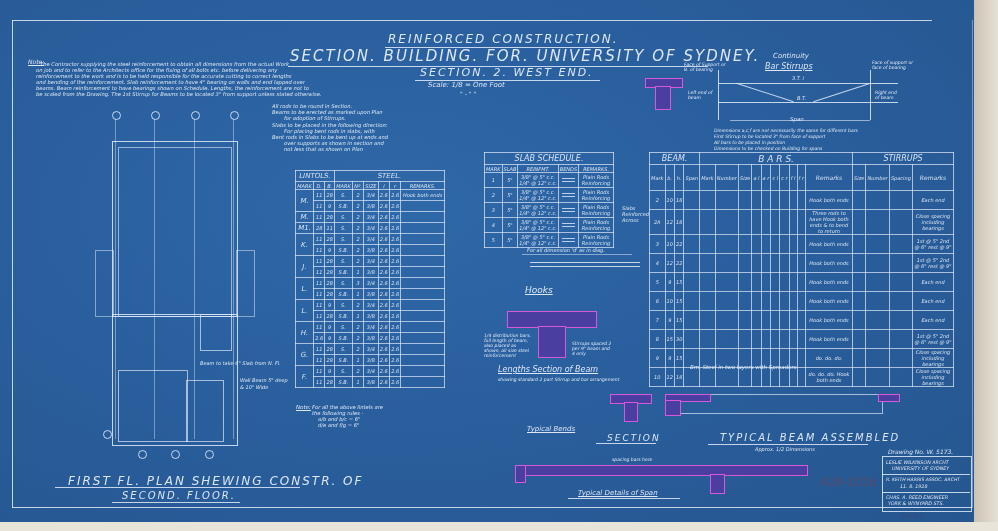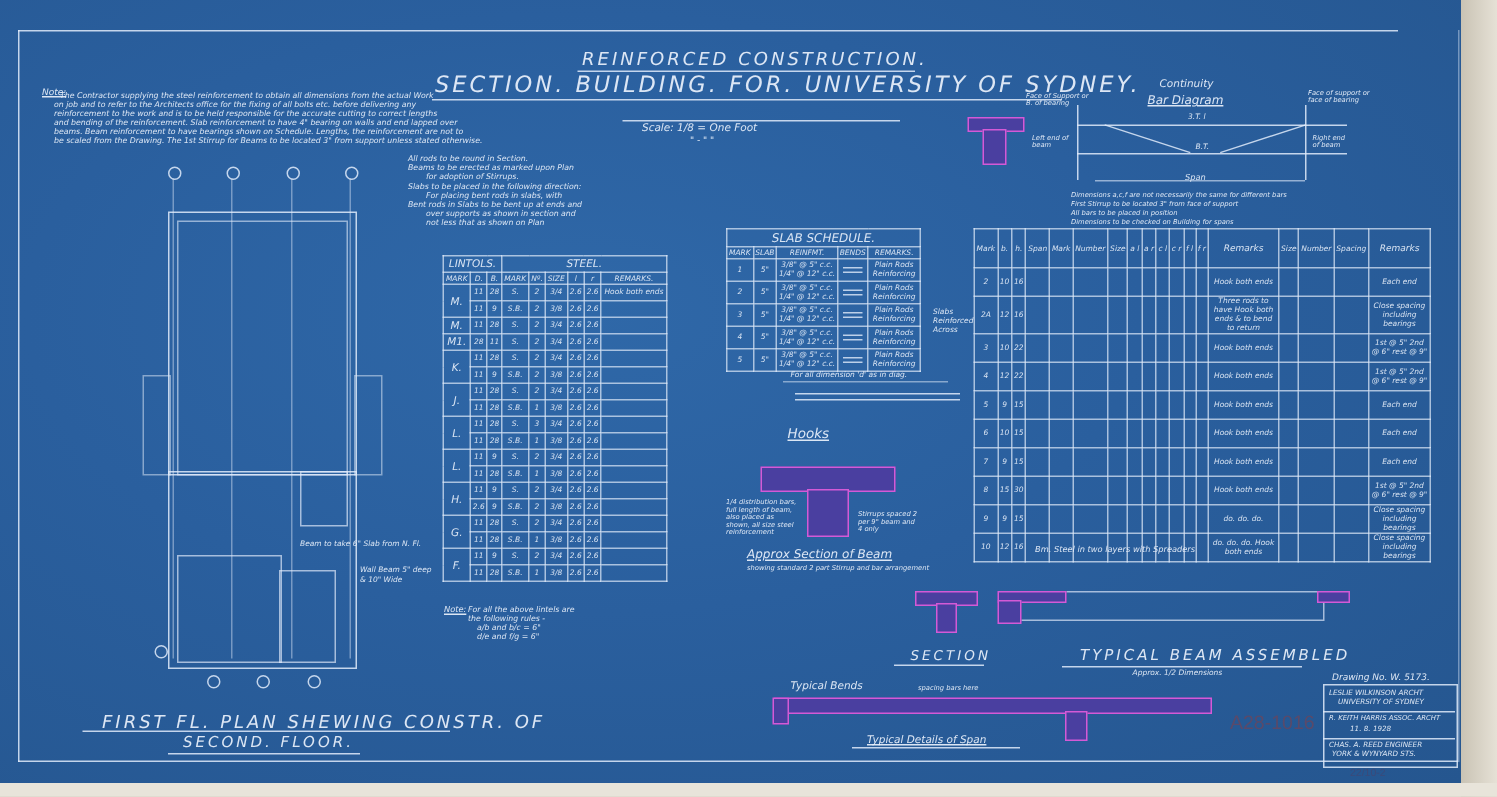--- a/index.html
+++ b/index.html
@@ -25,20 +25,21 @@
 
   <div class="ln" style="left:12px;top:20px;width:920px;height:1px;"></div>
   <div class="ln" style="left:12px;top:20px;width:1px;height:488px;"></div>
   <div class="ln" style="left:972px;top:20px;width:1px;height:488px;opacity:.5"></div>
   <div class="ln" style="left:12px;top:507px;width:960px;height:1px;"></div>
 
   <div class="t ttl" style="left:388px;top:32px;font-size:12px;">REINFORCED CONSTRUCTION.</div>
   <div class="ln" style="left:385px;top:47px;width:225px;height:1px;"></div>
   <div class="t ttl" style="left:290px;top:47px;font-size:15px;">SECTION. BUILDING. FOR. UNIVERSITY OF SYDNEY.</div>
   <div class="ln" style="left:288px;top:66px;width:420px;height:1px;"></div>
+  <div class="t ttl" style="left:420px;top:66px;font-size:11px;">SECTION. 2. WEST END.</div>
   <div class="ln" style="left:415px;top:80px;width:185px;height:1px;"></div>
   <div class="t" style="left:428px;top:81px;font-size:7px;">Scale: 1/8 = One Foot</div>
   <div class="t" style="left:460px;top:90px;font-size:6px;">" - " "</div>
 
   <div class="t" style="left:28px;top:58px;font-size:6px;text-decoration:underline;">Note:</div>
   <div class="t note" style="left:40px;top:61px;">The Contractor supplying the steel reinforcement to obtain all dimensions from the actual Work</div>
   <div class="t note" style="left:36px;top:67px;">on job and to refer to the Architects office for the fixing of all bolts etc. before delivering any</div>
   <div class="t note" style="left:36px;top:73px;">reinforcement to the work and is to be held responsible for the accurate cutting to correct lengths</div>
   <div class="t note" style="left:36px;top:79px;">and bending of the reinforcement.   Slab reinforcement to have 4" bearing on walls and end lapped over</div>
   <div class="t note" style="left:36px;top:85px;">beams.  Beam reinforcement to have bearings shown on Schedule.  Lengths, the reinforcement are not to</div>
@@ -388,25 +389,30 @@
   <div class="t" style="left:527px;top:247px;font-size:5px;">For all dimension 'd' as in diag.</div>
   <div class="ln" style="left:522px;top:254px;width:110px;height:1px;opacity:.6"></div>
 
   <div class="ln" style="left:530px;top:262px;width:110px;height:1px;"></div>
   <div class="ln" style="left:530px;top:266px;width:110px;height:1px;"></div>
   <div class="t" style="left:525px;top:285px;font-size:9px;text-decoration:underline;">Hooks</div>
   <div class="mag" style="left:507px;top:311px;width:88px;height:15px;"></div>
   <div class="mag" style="left:538px;top:326px;width:26px;height:30px;"></div>
   <div class="t note" style="left:484px;top:333px;white-space:normal;width:48px;font-size:4.5px;line-height:5px;">1/4 distribution bars, full length of beam, also placed as shown, all size steel reinforcement</div>
   <div class="t note" style="left:572px;top:341px;white-space:normal;width:40px;font-size:4.5px;line-height:5px;">Stirrups spaced 2 per 9" beam and 4 only</div>
-  <div class="t" style="left:498px;top:365px;font-size:8px;text-decoration:underline;">Approx Section of Beam</div>
+  <div class="t" style="left:498px;top:365px;font-size:8px;text-decoration:underline;">Lengths Section of Beam</div>
   <div class="t" style="left:498px;top:377px;font-size:4.5px;">showing standard 2 part Stirrup and bar arrangement</div>
 
   <table class="sch" style="left:649px;top:152px;width:305px;">
     <tbody>
+        <tr>
+      <td colspan="4" style="font-size:8px;height:11px;">BEAM.</td>
+      <td colspan="10" style="font-size:9px;height:11px;">B A R S.</td>
+      <td colspan="4" style="font-size:8px;height:11px;">STIRRUPS</td>
+    </tr>
     <tr style="height:26px;">
       <td>Mark</td>
       <td>b.</td>
       <td>h.</td>
       <td>Span</td>
       <td>Mark</td>
       <td>Number</td>
       <td>Size</td>
       <td>a l</td>
       <td>a r</td>
@@ -620,21 +626,21 @@
           <td></td>
           <td></td>
           <td></td>
           <td style="white-space: normal; width: 38px;">Close spacing including bearings</td>
         </tr>
       </tbody>
   </table>
   <div class="t" style="left:690px;top:364px;font-size:5.5px;">Bm. Steel in two layers with Spreaders</div>
 
   <div class="t" style="left:773px;top:52px;font-size:7px;">Continuity</div>
-  <div class="t" style="left:765px;top:62px;font-size:8px;text-decoration:underline;">Bar Diagram</div>
+  <div class="t" style="left:765px;top:62px;font-size:8px;text-decoration:underline;">Bar Stirrups</div>
   <div class="t" style="left:684px;top:62px;font-size:4.5px;white-space:normal;width:45px;">Face of Support or B. of bearing</div>
   <div class="t" style="left:872px;top:60px;font-size:4.5px;white-space:normal;width:45px;">Face of support or face of bearing</div>
   <div class="t" style="left:792px;top:75px;font-size:5px;">3.T. l</div>
   <div class="ln" style="left:718px;top:83px;width:180px;height:1px;"></div>
   <div class="ln" style="left:718px;top:102px;width:180px;height:1px;"></div>
   <div class="ln" style="left:735px;top:92px;width:60px;height:1px;transform:rotate(18deg);"></div>
   <div class="ln" style="left:812px;top:92px;width:60px;height:1px;transform:rotate(-18deg);"></div>
   <div class="ln" style="left:718px;top:70px;width:1px;height:50px;"></div>
   <div class="ln" style="left:870px;top:70px;width:1px;height:50px;"></div>
   <div class="t" style="left:688px;top:90px;font-size:4.5px;white-space:normal;width:26px;">Left end of beam</div>
@@ -648,21 +654,21 @@
   <div class="t note" style="left:714px;top:146px;font-size:4.5px;">Dimensions to be checked on Building for spans</div>
   <div class="mag" style="left:645px;top:78px;width:36px;height:8px;"></div>
   <div class="mag" style="left:655px;top:86px;width:14px;height:22px;"></div>
 
   <div class="mag" style="left:610px;top:394px;width:40px;height:8px;"></div>
   <div class="mag" style="left:624px;top:402px;width:12px;height:18px;"></div>
   <div class="box" style="left:666px;top:394px;width:215px;height:18px;opacity:.8"></div>
   <div class="mag" style="left:665px;top:394px;width:44px;height:6px;"></div>
   <div class="mag" style="left:665px;top:400px;width:14px;height:14px;"></div>
   <div class="mag" style="left:878px;top:394px;width:20px;height:6px;"></div>
-  <div class="t" style="left:527px;top:425px;font-size:7px;margin-top:28px;">Typical Bends</div>
+  <div class="t" style="left:527px;top:425px;font-size:7px;text-decoration:underline;">Typical Bends</div>
   <div class="t ttl" style="left:607px;top:433px;font-size:9px;">SECTION</div>
   <div class="ln" style="left:596px;top:443px;width:60px;height:1px;"></div>
   <div class="t ttl" style="left:720px;top:432px;font-size:10px;">TYPICAL BEAM ASSEMBLED</div>
   <div class="ln" style="left:708px;top:444px;width:160px;height:1px;"></div>
   <div class="t" style="left:755px;top:446px;font-size:5px;">Approx. 1/2 Dimensions</div>
 
   <div class="mag" style="left:516px;top:465px;width:290px;height:9px;"></div>
   <div class="mag" style="left:515px;top:465px;width:9px;height:16px;"></div>
   <div class="mag" style="left:710px;top:474px;width:13px;height:18px;"></div>
   <div class="t" style="left:612px;top:457px;font-size:4.5px;">spacing bars here</div>

